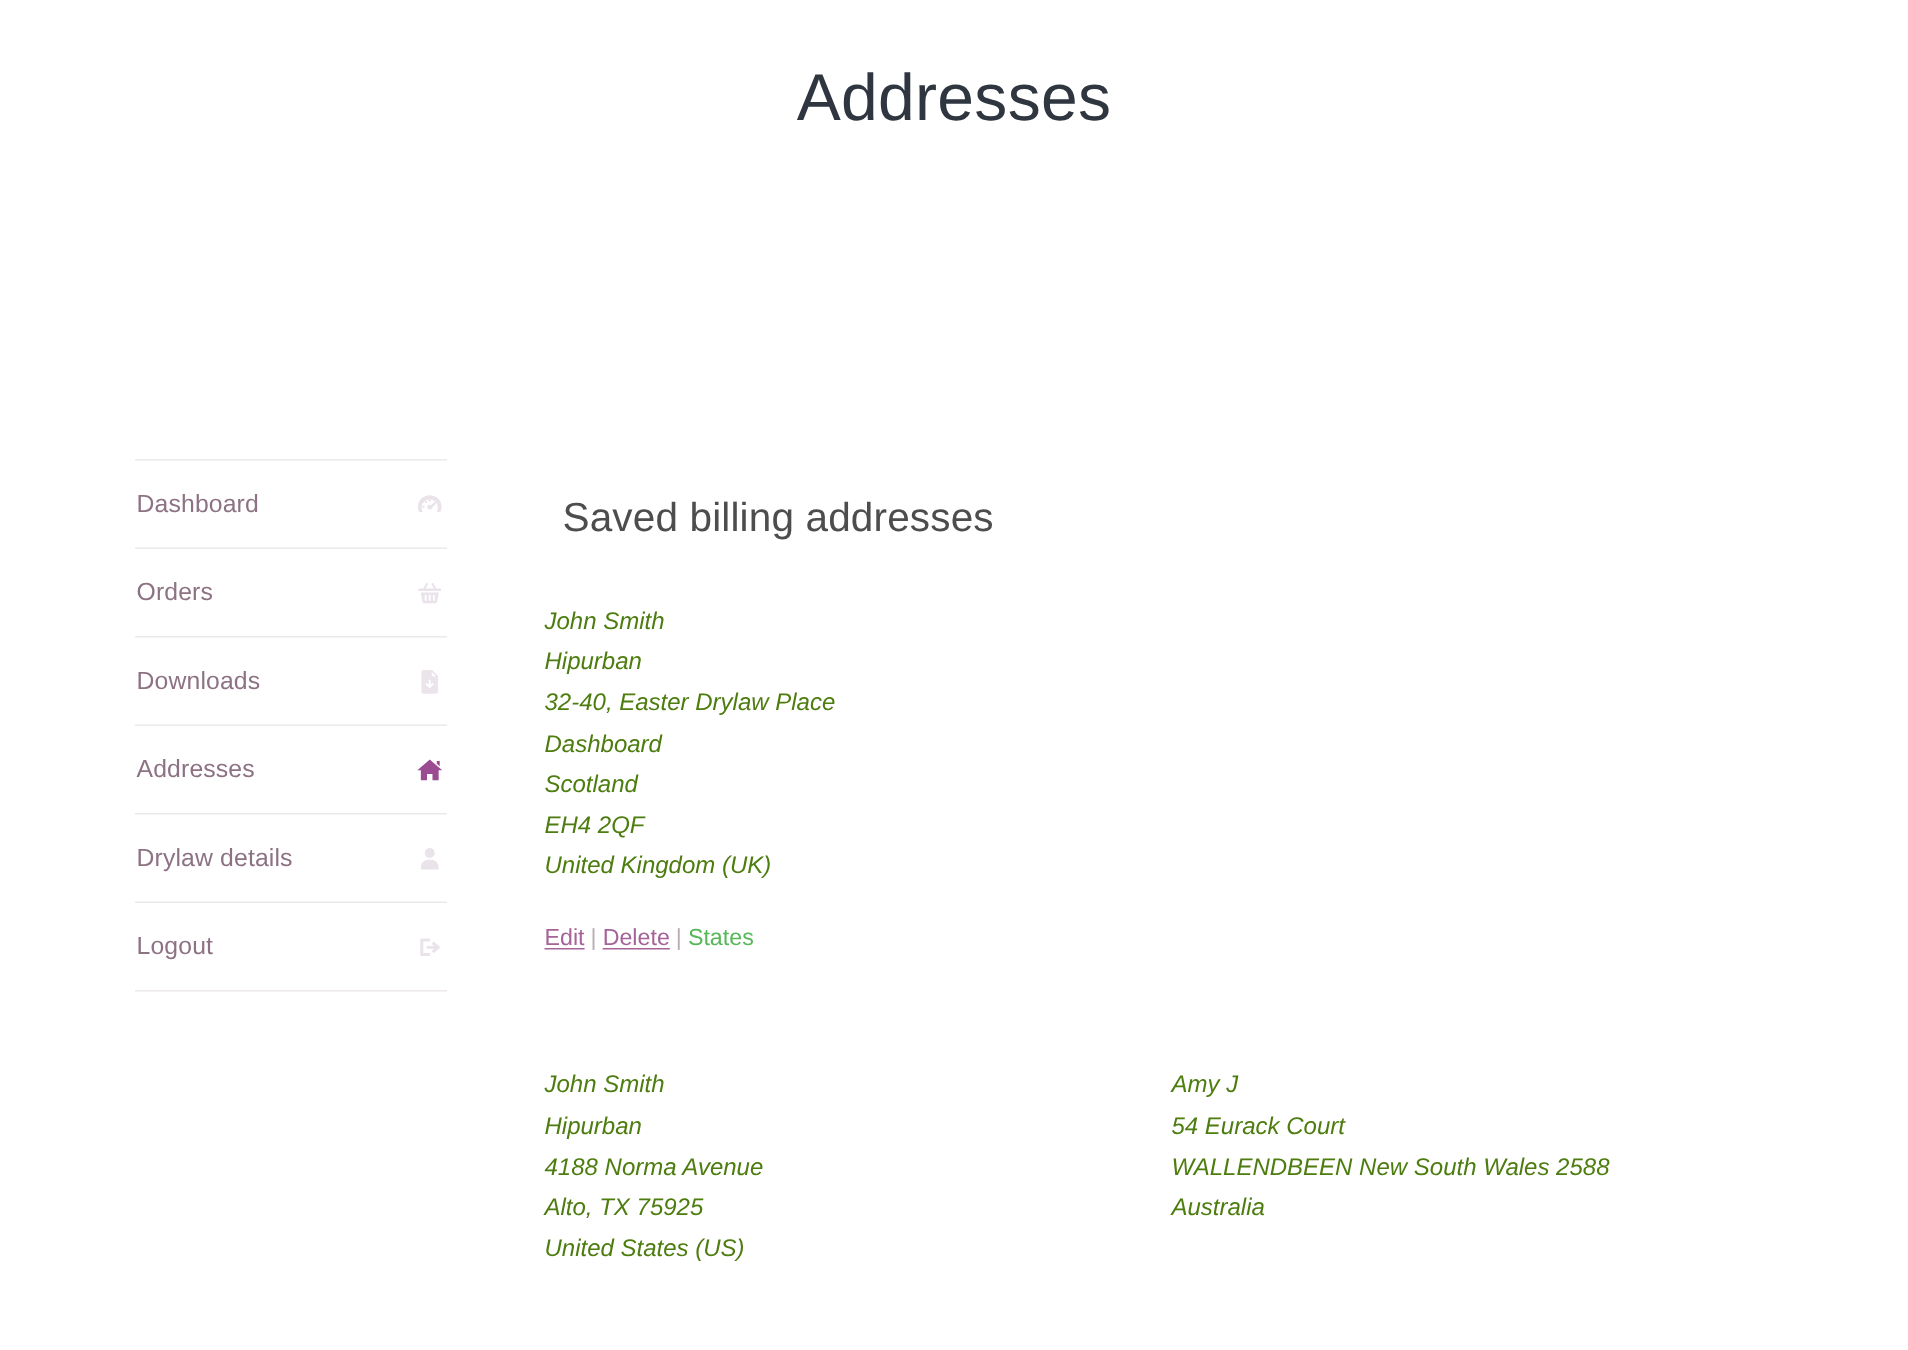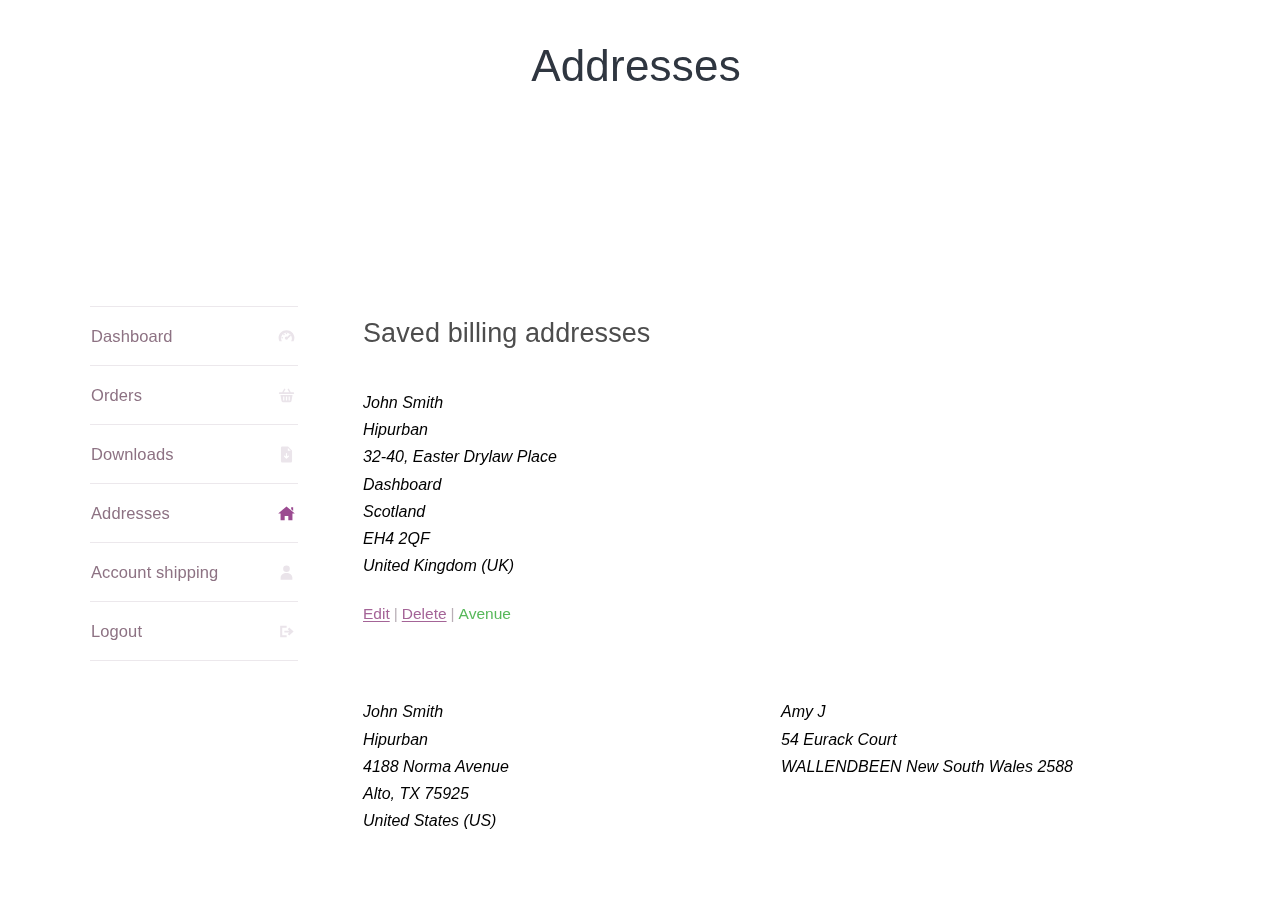--- a/index.html
+++ b/index.html
@@ -77,35 +77,35 @@
   .account-content {
     position: absolute;
     left: 363px;
     top: 222px;
     width: 860px;
   }
   .section-title {
     font-size: 27px;
     font-weight: 300;
     color: #4d4d4d;
-    margin: 0;
+    margin: 12px;
     line-height: 34px;
     letter-spacing: 0.1px;
   }
   .addr-cols {
     display: flex;
     gap: 0;
     margin-top: 39px;
   }
   .addr-col { width: 418px; flex: none; }
 
   .addr-lines {
     font-size: 16px;
     line-height: 27.2px;
-    color: #000000;
+    color: #4d7c0f;
     margin: 0;
   }
   .addr-line { display: block; white-space: nowrap; }
 
   .addr-actions {
     margin-top: 25px;
     font-size: 15.5px;
     line-height: 20px;
     color: #9a8a95;
     white-space: nowrap;
@@ -167,21 +167,21 @@
       </div>
       <div class="nav-item is-active">
         <span class="nav-label">Addresses</span>
         <span class="nav-icon">
           <svg width="19" height="19" viewBox="0 0 24 24" fill="currentColor">
             <path d="M12 3 1.5 12.1h3v8.4h5.2v-5.3h4.6v5.3h5.2v-8.4h3L12 3zm5.9 1.2v2.3l2.5 2.2V4.2h-2.5z"></path>
           </svg>
         </span>
       </div>
       <div class="nav-item">
-        <span class="nav-label">Account shipping</span>
+        <span class="nav-label">Drylaw details</span>
         <span class="nav-icon">
           <svg width="19" height="19" viewBox="0 0 24 24" fill="currentColor">
             <circle cx="12" cy="7.2" r="4.2"></circle>
             <path d="M12 12.6c-4.1 0-7.4 2.6-7.4 5.8V21h14.8v-2.6c0-3.2-3.3-5.8-7.4-5.8z"></path>
           </svg>
         </span>
       </div>
       <div class="nav-item">
         <span class="nav-label">Logout</span>
         <span class="nav-icon">
@@ -201,40 +201,41 @@
           <div class="addr-col">
             <address class="addr-lines">
               <span class="addr-line">John Smith</span>
               <span class="addr-line">Hipurban</span>
               <span class="addr-line">32-40, Easter Drylaw Place</span>
               <span class="addr-line">Dashboard</span>
               <span class="addr-line">Scotland</span>
               <span class="addr-line">EH4 2QF</span>
               <span class="addr-line">United Kingdom (UK)</span>
             </address>
-            <div class="addr-actions"><a href="#">Edit</a><span class="sep">|</span><a href="#">Delete</a><span class="sep">|</span><span class="default-flag">Avenue</span></div>
+            <div class="addr-actions"><a href="#">Edit</a><span class="sep">|</span><a href="#">Delete</a><span class="sep">|</span><span class="default-flag">States</span></div>
           </div>
         </div>
     </section>
 
     <section class="shipping-block">
       <div class="addr-cols" id="shipping-cols">
           <div class="addr-col">
             <address class="addr-lines">
               <span class="addr-line">John Smith</span>
               <span class="addr-line">Hipurban</span>
               <span class="addr-line">4188 Norma Avenue</span>
               <span class="addr-line">Alto, TX 75925</span>
               <span class="addr-line">United States (US)</span>
             </address>
           </div>
           <div class="addr-col">
             <address class="addr-lines">
               <span class="addr-line">Amy J</span>
               <span class="addr-line">54 Eurack Court</span>
               <span class="addr-line">WALLENDBEEN New South Wales 2588</span>
+              <span class="addr-line">Australia</span>
             </address>
           </div>
         </div>
     </section>
 
   </div>
 </div>
 
 </body></html>

